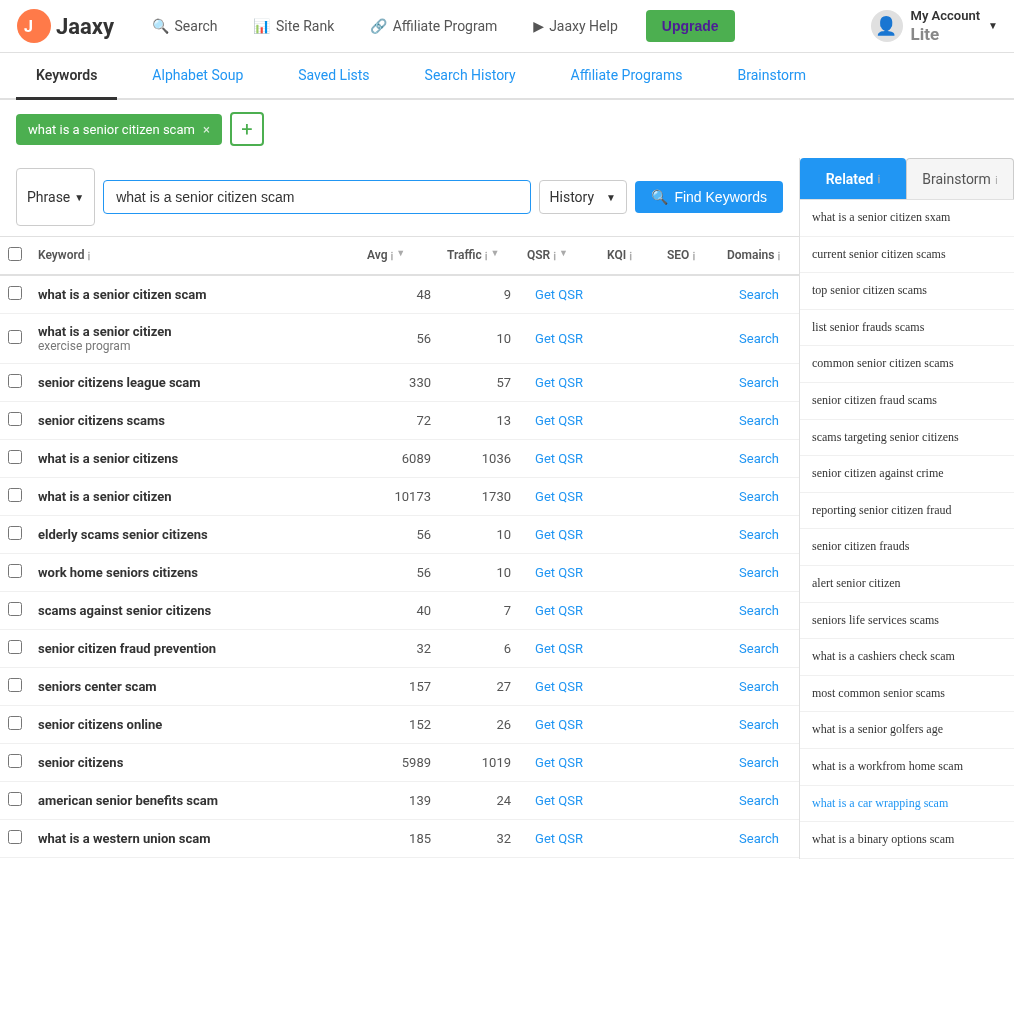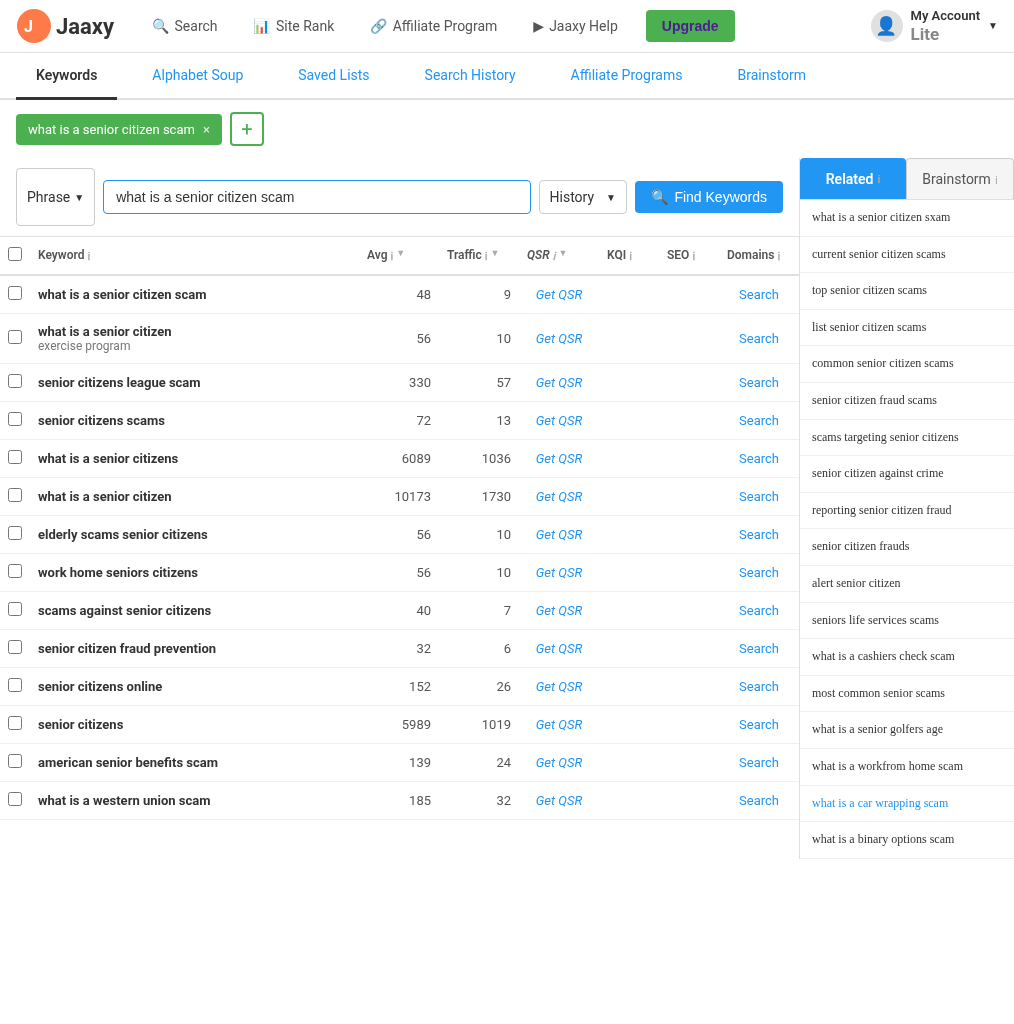--- a/index.html
+++ b/index.html
@@ -42,21 +42,21 @@
     .find-keywords-btn { background: #2196F3; color: white; border: none; border-radius: 4px; padding: 8px 16px; font-size: 14px; cursor: pointer; display: flex; align-items: center; gap: 6px; white-space: nowrap; }
 
     
     .keyword-table { width: 100%; border-collapse: collapse; }
     .keyword-table th { padding: 10px 8px; text-align: left; font-size: 12px; font-weight: 600; color: #555; border-bottom: 2px solid #e0e0e0; background: #fff; }
     .keyword-table td { padding: 10px 8px; font-size: 13px; border-bottom: 1px solid #f0f0f0; vertical-align: middle; }
     .th-check { width: 30px; }
     .col-keyword { min-width: 200px; }
     .col-avg { width: 80px; text-align: right; }
     .col-traffic { width: 80px; text-align: right; }
-    .col-qsr { width: 80px; text-align: center; font-style: italic; }
+    .col-qsr { width: 80px; text-align: center; }
     .col-kqi { width: 60px; text-align: center; }
     .col-seo { width: 60px; text-align: center; }
     .col-domains { width: 80px; text-align: center; }
     .th-with-icon { display: flex; align-items: flex-start; gap: 3px; }
     .info-icon { font-size: 11px; color: #aaa; cursor: pointer; }
     .sort-icon { font-size: 9px; color: #aaa; }
     td.col-avg, td.col-traffic { color: #555; }
     .get-qsr { color: #2196F3; cursor: pointer; font-size: 13px; }
     .search-link { color: #2196F3; cursor: pointer; font-size: 13px; }
     .keyword-bold { font-weight: 700; }
@@ -324,20 +324,32 @@
             <td class="col-avg">32</td>
             <td class="col-traffic">6</td>
             <td class="col-qsr"><span class="get-qsr">Get QSR</span></td>
             <td class="col-kqi"></td>
             <td class="col-seo"></td>
             <td class="col-domains"><span class="search-link">Search</span></td>
           </tr>
           <tr>
             <td><input type="checkbox" class="checkbox" style=""></td>
             <td class="col-keyword">
+              <div><span class="keyword-bold">seniors</span><span class="keyword-normal"> center </span><span class="keyword-bold">scam</span></div>
+            </td>
+            <td class="col-avg">157</td>
+            <td class="col-traffic">27</td>
+            <td class="col-qsr"><span class="get-qsr">Get QSR</span></td>
+            <td class="col-kqi"></td>
+            <td class="col-seo"></td>
+            <td class="col-domains"><span class="search-link">Search</span></td>
+          </tr>
+          <tr>
+            <td><input type="checkbox" class="checkbox" style=""></td>
+            <td class="col-keyword">
               <div><span class="keyword-bold">senior citizens</span><span class="keyword-normal"> online</span></div>
             </td>
             <td class="col-avg">152</td>
             <td class="col-traffic">26</td>
             <td class="col-qsr"><span class="get-qsr">Get QSR</span></td>
             <td class="col-kqi"></td>
             <td class="col-seo"></td>
             <td class="col-domains"><span class="search-link">Search</span></td>
           </tr>
           <tr>
@@ -388,21 +400,21 @@
       </div>
       <div class="right-tab inactive">
         <span>Brainstorm</span>
         <span class="info-icon">ℹ</span>
       </div>
     </div>
     <div class="related-list" id="related-list">
     <div class="related-item">what is a senior citizen sxam</div>
         <div class="related-item">current senior citizen scams</div>
         <div class="related-item">top senior citizen scams</div>
-        <div class="related-item">list senior citizen scams</div>
+        <div class="related-item">list senior frauds scams</div>
         <div class="related-item">common senior citizen scams</div>
         <div class="related-item">senior citizen fraud scams</div>
         <div class="related-item">scams targeting senior citizens</div>
         <div class="related-item">senior citizen against crime</div>
         <div class="related-item">reporting senior citizen fraud</div>
         <div class="related-item">senior citizen frauds</div>
         <div class="related-item">alert senior citizen</div>
         <div class="related-item">seniors life services scams</div>
         <div class="related-item">what is a cashiers check scam</div>
         <div class="related-item">most common senior scams</div>

